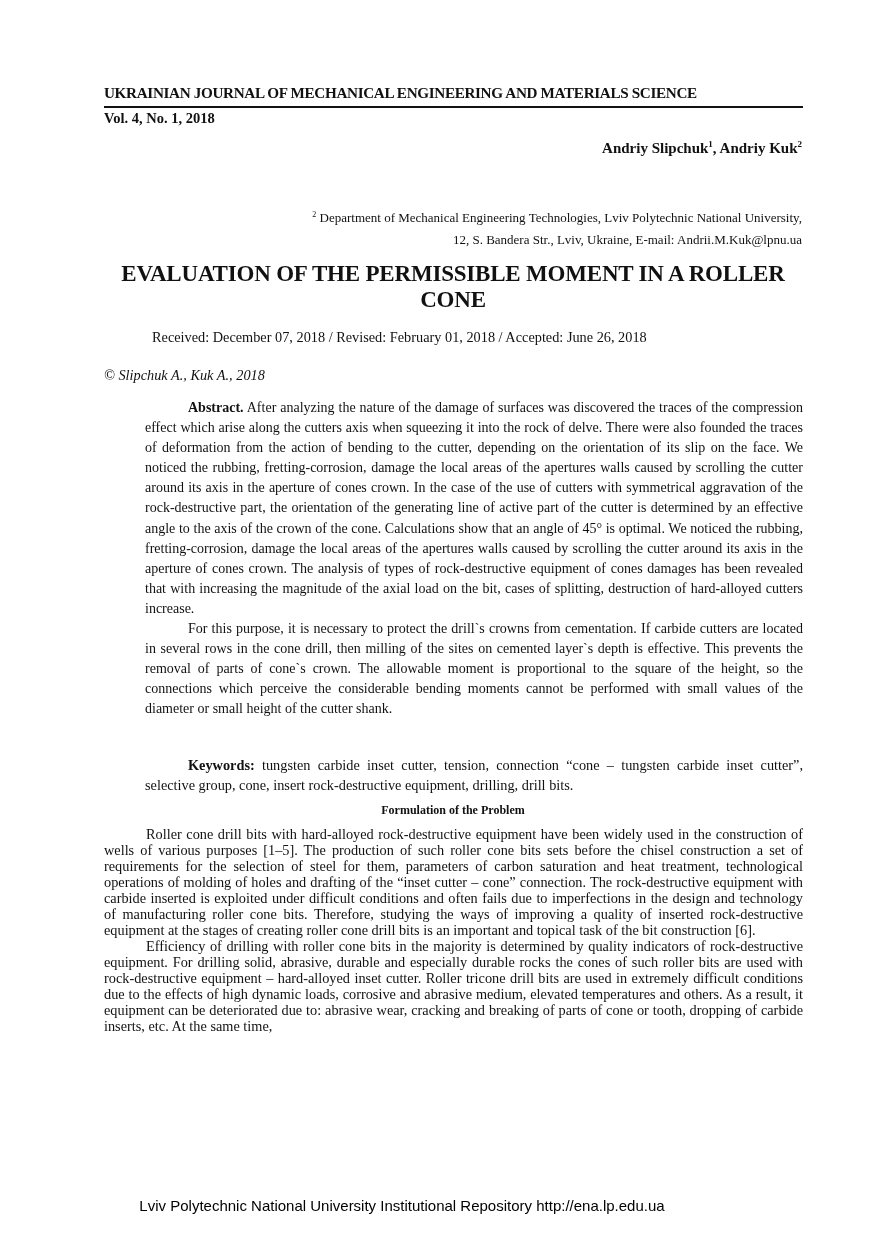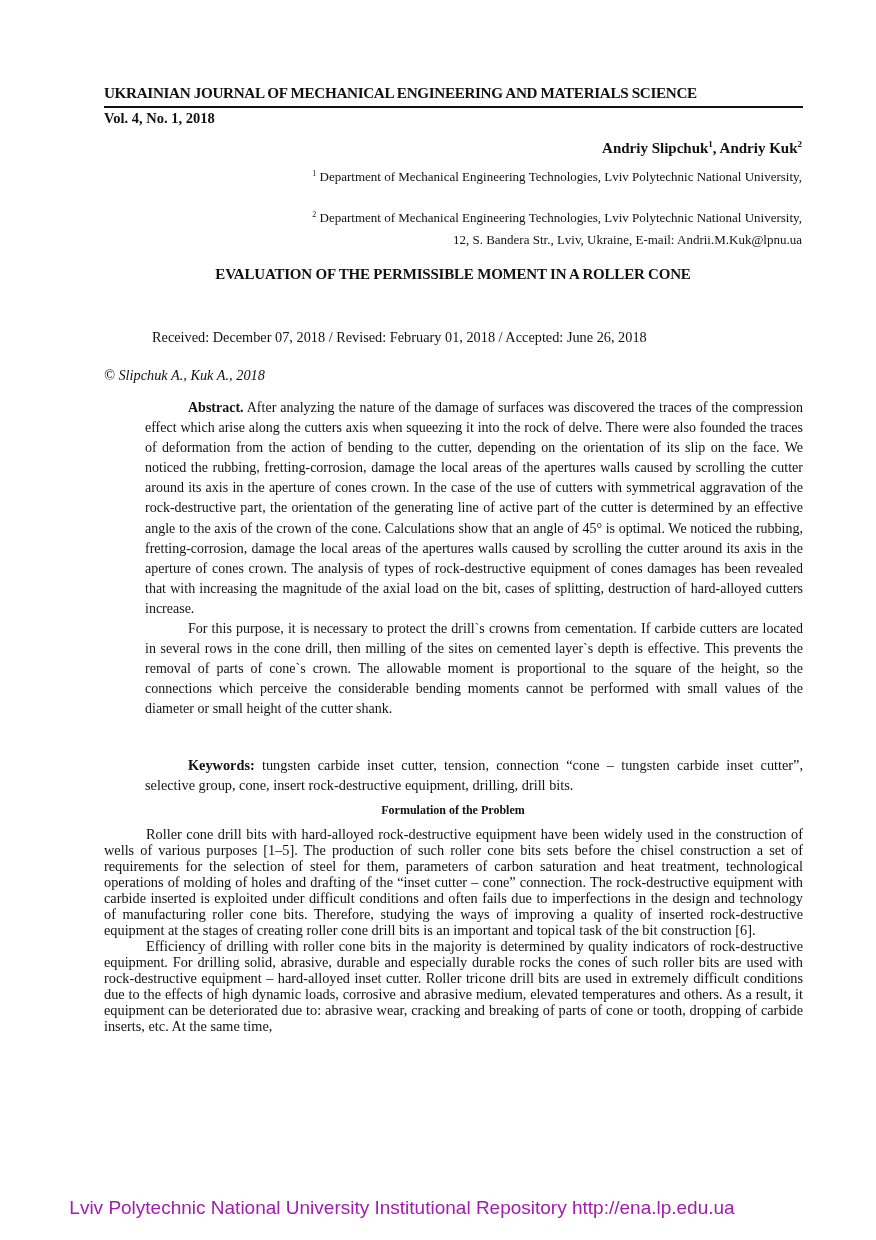--- a/index.html
+++ b/index.html
@@ -4,45 +4,44 @@
 <style>
   html, body { margin: 0; padding: 0; background: #ffffff; }
   body { width: 876px; height: 1240px; position: relative; overflow: hidden; color: #111; font-family: "Liberation Serif", serif; }
   .journal { position: absolute; left: 104px; top: 84px; width: 698px; font-weight: bold; font-size: 15.2px; letter-spacing: -0.35px; white-space: nowrap; }
   .rule { position: absolute; left: 104px; top: 106px; width: 699px; height: 2px; background: #111; }
   .vol { position: absolute; left: 104px; top: 110px; font-weight: bold; font-size: 14.5px; }
   .authors { position: absolute; right: 74px; top: 140px; font-weight: bold; font-size: 15px; white-space: nowrap; }
   .authors sup { font-size: 9px; vertical-align: 6px; line-height: 0; }
   .aff { position: absolute; right: 74px; width: 560px; text-align: right; font-size: 13px; line-height: 21.5px; }
   .aff sup { font-size: 8px; vertical-align: 5px; line-height: 0; }
-  .title { position: absolute; left: 104px; width: 698px; top: 261px; text-align: center; font-weight: bold; font-size: 15px; line-height: 26px; letter-spacing: -0.2px; }
+  .title { position: absolute; left: 104px; width: 698px; top: 261px; text-align: center; font-weight: bold; font-size: 23px; line-height: 26px; letter-spacing: -0.2px; }
   .dates { position: absolute; left: 104px; top: 329px; font-size: 14.3px; white-space: nowrap; margin-left: 48px; }
   .copy { position: absolute; left: 104px; top: 367px; font-size: 14.3px; font-style: italic; white-space: nowrap; }
   .abstract { position: absolute; left: 145px; width: 658px; top: 398px; font-size: 14px; line-height: 20.1px; text-align: justify; }
   .abstract p { margin: 0; text-indent: 43px; }
   .kw { position: absolute; left: 145px; width: 658px; top: 755px; font-size: 14.3px; line-height: 20.1px; text-align: justify; text-indent: 43px; }
   .sec { position: absolute; left: 104px; width: 698px; top: 803px; text-align: center; font-weight: bold; font-size: 12px; }
   .body { position: absolute; left: 104px; width: 699px; top: 826px; font-size: 14.3px; line-height: 16px; text-align: justify; }
   .body p { margin: 0; text-indent: 42px; }
-  .footer { position: absolute; left: 0; width: 804px; top: 1197px; text-align: center; font-family: "Liberation Sans", sans-serif; font-size: 19px; color: #a21caf; }
+  .footer { position: absolute; left: 0; width: 804px; top: 1197px; text-align: center; font-family: "Liberation Sans", sans-serif; font-size: 15px; color: #000000; }
   b.lbl { font-weight: bold; }
 </style>
 </head>
 <body>
 
 <div class="journal">UKRAINIAN JOURNAL OF MECHANICAL ENGINEERING AND MATERIALS SCIENCE</div>
 <div class="rule"></div>
 <div class="vol">Vol. 4, No. 1, 2018</div>
 
 <div class="authors">
   <span>Andriy Slipchuk</span><sup>1</sup><span>, </span><span>Andriy Kuk</span><sup>2</sup>
 </div>
 
 <div class="aff" style="top:166px;">
-  <div><sup>1</sup> <span>Department of Mechanical Engineering Technologies, Lviv Polytechnic National University,</span></div>
 </div>
 <div class="aff" style="top:207px;">
   <div><sup>2</sup> <span>Department of Mechanical Engineering Technologies, Lviv Polytechnic National University,</span></div>
   <div>12, S. Bandera Str., Lviv, Ukraine, E-mail: Andrii.M.Kuk@lpnu.ua</div>
 </div>
 
 <div class="title">
   <div>EVALUATION OF THE PERMISSIBLE MOMENT IN A ROLLER CONE</div>
 </div>
 

